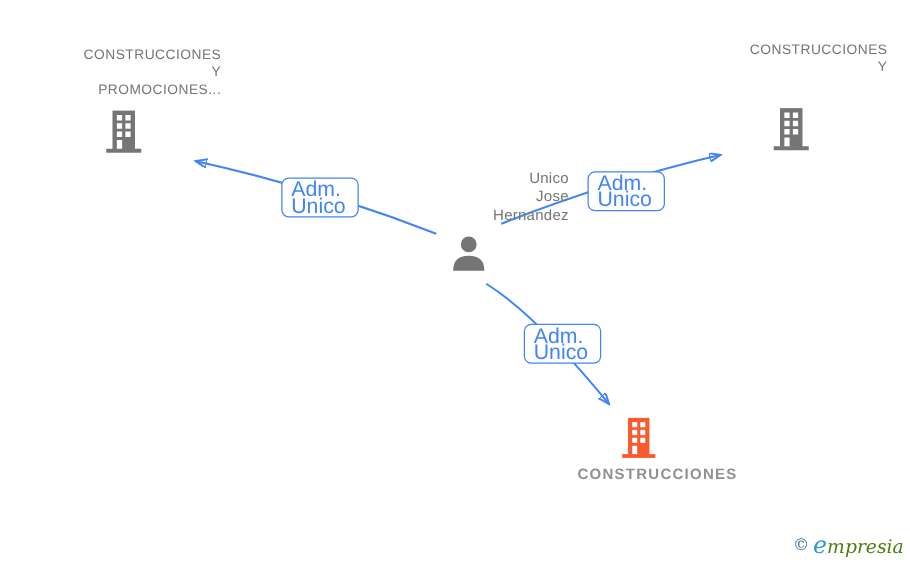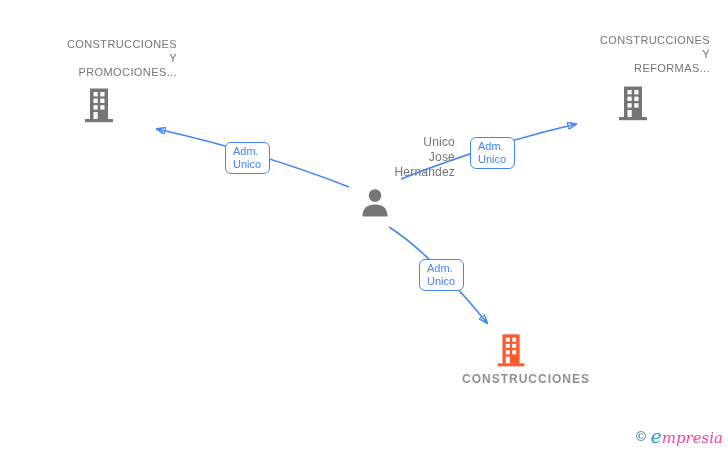--- a/index.html
+++ b/index.html
@@ -9,26 +9,26 @@
     background:#ffffff;
     overflow:hidden;
     font-family:"Liberation Sans", sans-serif;
   }
   .edges{position:absolute;left:0;top:0;width:728px;height:450px;}
   .edges path{fill:none;stroke:#4285f4;stroke-width:1.6px;}
 
   .edge-label{
     position:absolute;
     box-sizing:border-box;
-    width:45px;
+    width:62px;
     background:#ffffff;
     border:1.5px solid #4285f4;
     border-radius:6px;
     color:#4285f4;
-    font-size:11px;
+    font-size:17px;
     line-height:13px;
     padding:2px 2px 2px 7px;
   }
 
   .node{position:absolute;}
   .node-label{
     position:absolute;
     width:160px;
     text-align:center;
     color:#757575;
@@ -51,21 +51,21 @@
 
   .watermark{
     position:absolute;
     right:5px;bottom:3px;
     font-family:"DejaVu Serif", serif;
     font-style:italic;
     white-space:nowrap;
   }
   .wm-copy{color:#3f7187;font-size:13px;font-style:normal;vertical-align:2px;margin-right:3px;}
   .wm-e{color:#2d9ad2;font-size:19px;}
-  .wm-rest{color:#ec4899;font-size:15px;}
+  .wm-rest{color:#4d7c0f;font-size:15px;}
 </style>
 </head>
 <body>
 
 <div class="canvas">
 
   <svg class="edges" viewBox="0 0 728 450">
     <defs>
       <marker id="arrow" markerWidth="10" markerHeight="8" refX="8.5" refY="3.5" orient="auto" markerUnits="userSpaceOnUse">
         <path d="M0,0 L9,3.5 L0,7 Z" fill="#4285f4"></path>
@@ -105,21 +105,20 @@
       <rect x="14.5" y="20.2" width="4.2" height="4.4" fill="#ffffff"></rect>
       <rect x="21.3" y="20.2" width="4.2" height="4.4" fill="#ffffff"></rect>
       <rect x="14.5" y="27" width="4.2" height="7" fill="#ffffff"></rect>
     </svg>
   </div>
 
   <div class="node">
     <div class="node-label" style="left:550px;top:33px;">
       <div>CONSTRUCCIONES</div>
       <div>Y</div>
-      <div>REFORMAS...</div>
     </div>
     <svg class="icon icon-gray" style="left:613px;top:83px;" width="40" height="40" viewBox="0 0 40 40">
       <rect x="6" y="34" width="28" height="3.2" fill="currentColor"></rect>
       <rect x="11" y="3.5" width="18" height="31" fill="currentColor"></rect>
       <rect x="14.5" y="7" width="4.2" height="4.4" fill="#ffffff"></rect>
       <rect x="21.3" y="7" width="4.2" height="4.4" fill="#ffffff"></rect>
       <rect x="14.5" y="13.6" width="4.2" height="4.4" fill="#ffffff"></rect>
       <rect x="21.3" y="13.6" width="4.2" height="4.4" fill="#ffffff"></rect>
       <rect x="14.5" y="20.2" width="4.2" height="4.4" fill="#ffffff"></rect>
       <rect x="21.3" y="20.2" width="4.2" height="4.4" fill="#ffffff"></rect>

